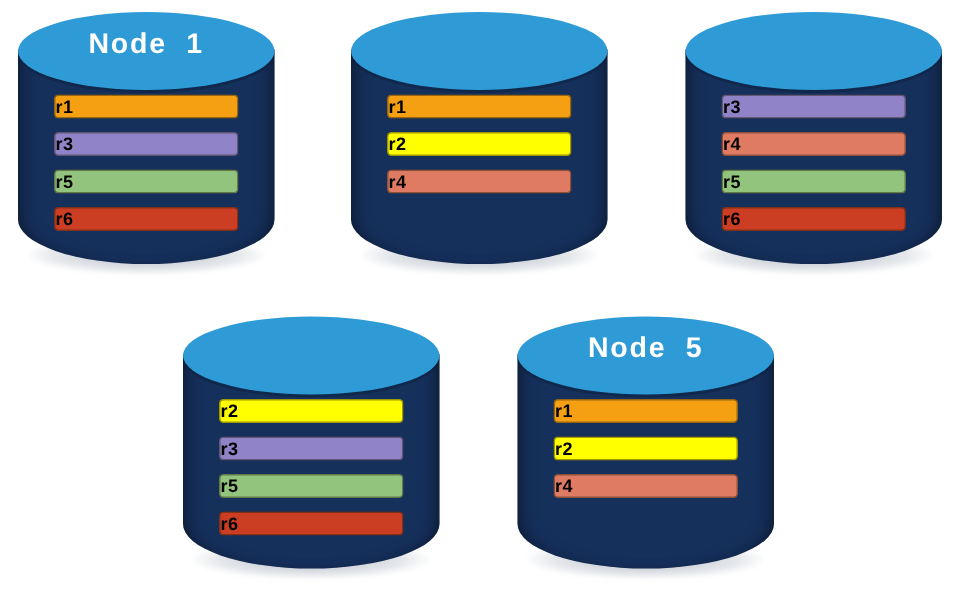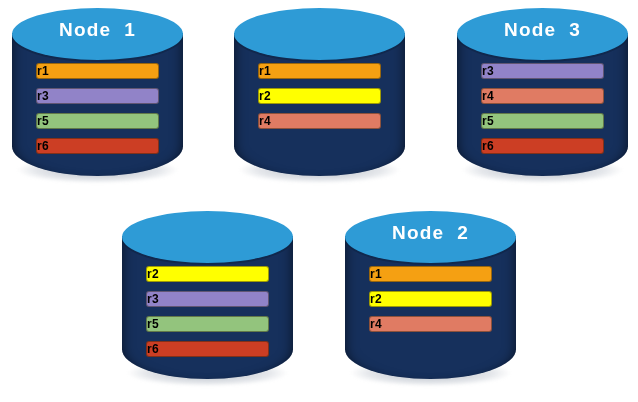--- a/index.html
+++ b/index.html
@@ -113,21 +113,20 @@
       <div class="shards">
         <div class="shard" style="background: rgb(245, 160, 18);">r1</div>
         <div class="shard" style="background: rgb(255, 255, 0);">r2</div>
         <div class="shard" style="background: rgb(224, 123, 99);">r4</div>
       </div>
     </div>
     <div class="node" style="left: 455px; top: 5px;">
       <div class="cyl-shadow"></div>
       <div class="cyl-body"></div>
       <div class="cyl-top"></div>
-      <div class="node-title">Node  3</div>
       <div class="shards">
         <div class="shard" style="background: rgb(145, 131, 200);">r3</div>
         <div class="shard" style="background: rgb(224, 123, 99);">r4</div>
         <div class="shard" style="background: rgb(147, 196, 125);">r5</div>
         <div class="shard" style="background: rgb(204, 62, 36);">r6</div>
       </div>
     </div>
     <div class="node" style="left: 120px; top: 208px;">
       <div class="cyl-shadow"></div>
       <div class="cyl-body"></div>
@@ -136,20 +135,20 @@
         <div class="shard" style="background: rgb(255, 255, 0);">r2</div>
         <div class="shard" style="background: rgb(145, 131, 200);">r3</div>
         <div class="shard" style="background: rgb(147, 196, 125);">r5</div>
         <div class="shard" style="background: rgb(204, 62, 36);">r6</div>
       </div>
     </div>
     <div class="node" style="left: 343px; top: 208px;">
       <div class="cyl-shadow"></div>
       <div class="cyl-body"></div>
       <div class="cyl-top"></div>
-      <div class="node-title">Node  2</div>
+      <div class="node-title">Node  5</div>
       <div class="shards">
         <div class="shard" style="background: rgb(245, 160, 18);">r1</div>
         <div class="shard" style="background: rgb(255, 255, 0);">r2</div>
         <div class="shard" style="background: rgb(224, 123, 99);">r4</div>
       </div>
     </div>
   </div>
 
 </body></html>

